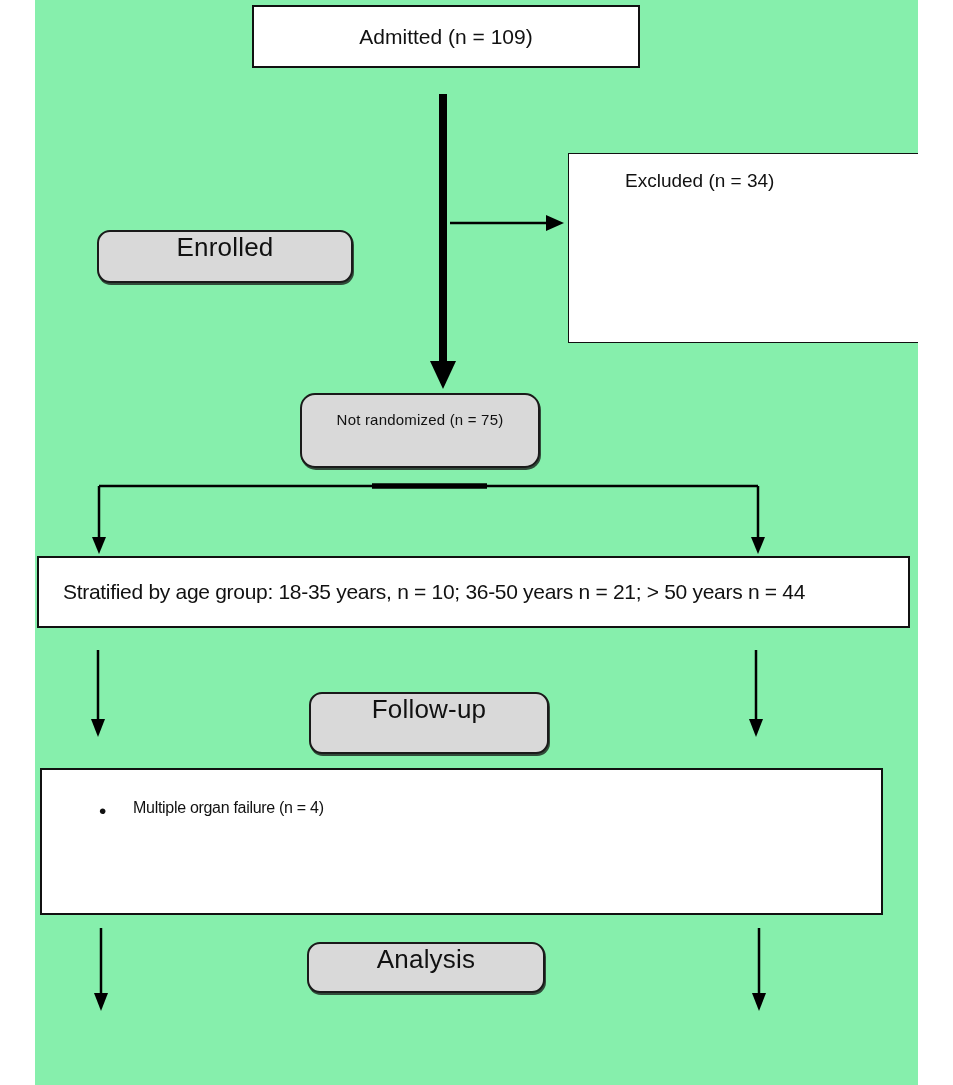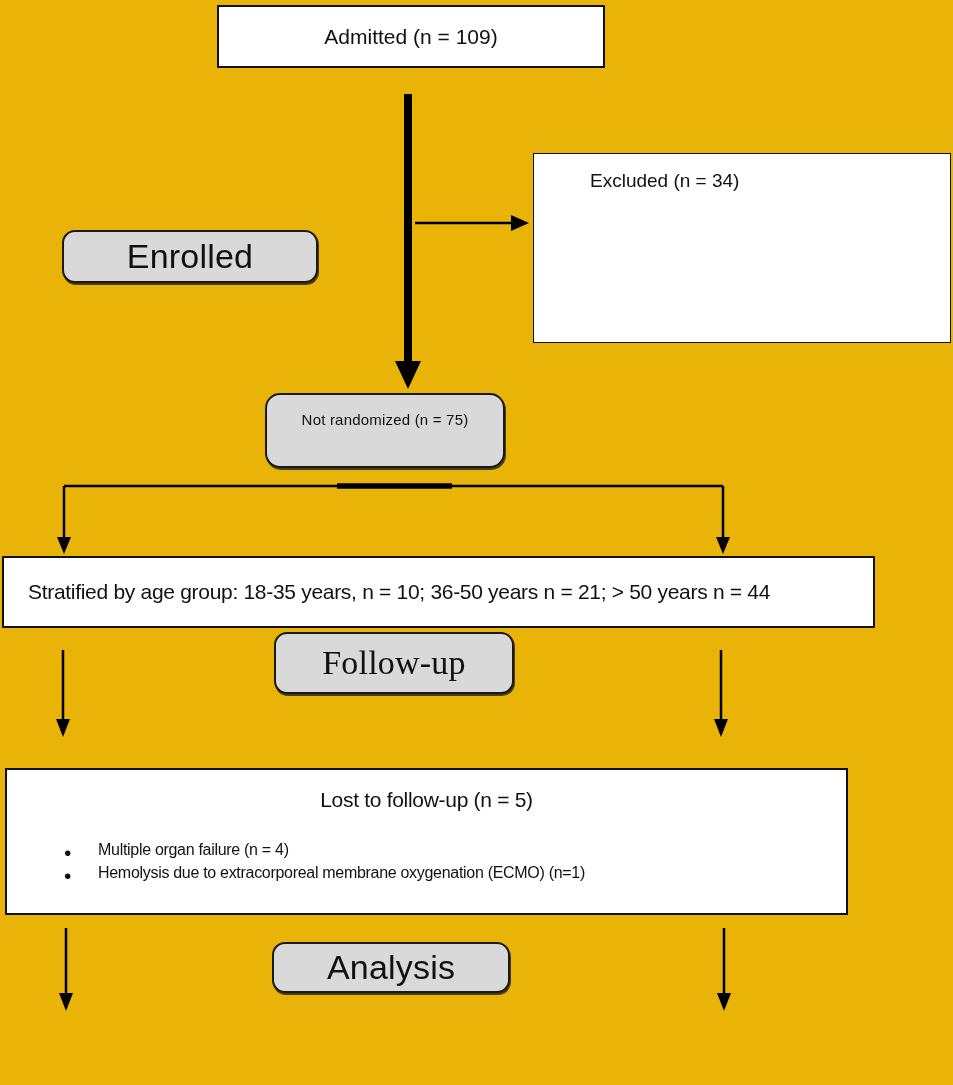--- a/index.html
+++ b/index.html
@@ -4,24 +4,24 @@
 <style>
   html, body {
     margin: 0;
     padding: 0;
     background: #ffffff;
     font-family: "Liberation Sans", sans-serif;
     color: #111111;
   }
   .flow {
     position: relative;
-    width: 953px;
+    width: 883px;
     height: 1085px;
     margin: 0 auto;
-    background: #eab308;
+    background: #86efac;
     overflow: hidden;
   }
   .connector-layer {
     position: absolute;
     left: 0; top: 0;
     width: 953px; height: 1085px;
     pointer-events: none;
   }
   .box {
     position: absolute;
@@ -36,24 +36,24 @@
     text-align: center;
   }
   .stage {
     position: absolute;
     box-sizing: border-box;
     background: #d9d9d9;
     border: 2px solid #1a1a1a;
     border-radius: 13px;
     box-shadow: 1px 2px 0 rgba(20,20,20,0.75);
     display: flex;
-    align-items: center;
+    align-items: flex-start;
     justify-content: center;
     text-align: center;
-    font-size: 34px;
+    font-size: 26px;
     letter-spacing: 0.2px;
   }
   .admitted { left: 217px; top: 5px; width: 388px; height: 63px; font-size: 21px; }
   .enrolled { left: 62px; top: 230px; width: 256px; height: 53px; }
   .excluded {
     left: 533px; top: 153px; width: 418px; height: 190px;
     border-width: 1.5px;
     font-size: 19px;
     padding-left: 40px;
   }
@@ -84,21 +84,21 @@
     align-items: flex-start;
     padding-top: 16px;
   }
   .stratified {
     left: 2px; top: 556px; width: 873px; height: 72px;
     display: flex; align-items: center;
     padding-left: 24px; padding-right: 22px;
     font-size: 21px;
     letter-spacing: -0.3px;
   }
-  .followup { left: 274px; top: 632px; width: 240px; height: 62px; font-family: Liberation Serif, serif; }
+  .followup { left: 274px; top: 692px; width: 240px; height: 62px; }
   .lost {
     left: 5px; top: 768px; width: 843px; height: 147px;
     font-size: 21px;
     letter-spacing: -0.3px;
   }
   .lost-title { text-align: center; padding-top: 18px; }
   .lost .bullet-list { margin-top: 26px; }
   .lost li {
     padding-left: 91px;
     font-size: 16px;
@@ -167,24 +167,22 @@
 
   <div class="box stratified">
     <span>Stratified by age group: 18-35 years, n = 10; 36-50 years n = 21; &gt; 50 years n = 44</span>
   </div>
 
   <div class="stage followup">
     <span>Follow-up</span>
   </div>
 
   <div class="box lost">
-    <div class="lost-title">Lost to follow-up (n = 5)</div>
     <ul class="bullet-list">
       <li>Multiple organ failure (n = 4)</li>
-      <li>Hemolysis due to extracorporeal membrane oxygenation (ECMO) (n=1)</li>
     </ul>
   </div>
 
   <div class="stage analysis">
     <span>Analysis</span>
   </div>
 
 
 </div>
 

